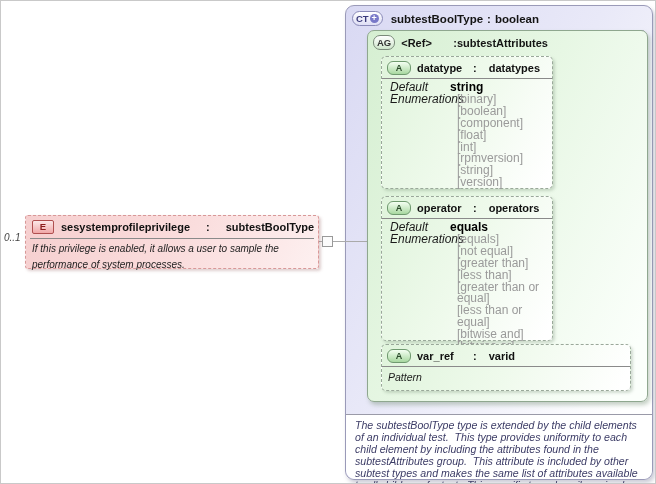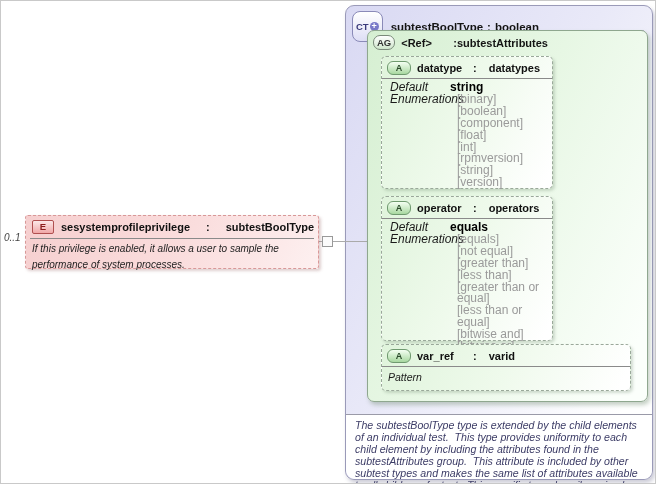--- a/index.html
+++ b/index.html
@@ -5,21 +5,21 @@
   html,body{margin:0;padding:0;background:#fff;font-family:"Liberation Sans",sans-serif;}
   #page{position:relative;width:656px;height:484px;background:#ffffff;border:1px solid #c9c9c9;box-sizing:border-box;overflow:hidden;}
 
   
   .hline,.vline{position:absolute;background:#aaaaaa;z-index:1;}
   .connector-square{position:absolute;left:321px;top:235px;width:9px;height:9px;border:1px solid #999;background:#fbfbfb;z-index:3;}
 
   
   .ct-box{position:absolute;left:344px;top:4px;width:308px;height:475px;border:1px solid #9a9ab8;border-radius:9px;background:linear-gradient(120deg,#d9d9f3 0%,#e9e9f8 45%,#ffffff 88%);box-shadow:2px 3px 4px rgba(110,110,140,.35);box-sizing:border-box;}
   .ct-header{position:absolute;left:6px;top:5px;display:flex;align-items:center;gap:8px;}
-  .ct-badge{display:flex;align-items:center;padding:9px 3px;border:1px solid #8a8ab8;border-radius:8px;background:linear-gradient(180deg,#ffffff,#dedef5);}
+  .ct-badge{display:flex;align-items:center;padding:1px 3px;border:1px solid #8a8ab8;border-radius:8px;background:linear-gradient(180deg,#ffffff,#dedef5);}
   .ct-badge-text{font-size:9.5px;font-weight:bold;color:#3a3a7a;letter-spacing:0;}
   .plus-circle{width:9px;height:9px;border-radius:50%;background:#7878c8;color:#fff;font-size:9px;line-height:8px;text-align:center;font-weight:bold;margin-left:1px;}
   .ct-title{display:flex;gap:4px;font-size:11.5px;font-weight:bold;color:#141414;}
   .ct-underline{position:absolute;left:42px;right:8px;top:24px;height:1px;background:#b8b8cc;}
   .annotation-area{position:absolute;left:0;right:0;top:408px;bottom:0;background:#ffffff;border-top:1px solid #9a9aa8;border-radius:0 0 9px 9px;padding:5px 9px;box-sizing:border-box;}
   .annotation-text{font-size:10.6px;font-style:italic;color:#3c3c66;line-height:11.9px;white-space:pre-wrap;}
 
   
   .ag-box{position:absolute;left:366px;top:29px;width:281px;height:372px;border:1px solid #8fa78f;border-radius:7px;background:linear-gradient(115deg,#d6efd2 0%,#e7f7e4 45%,#fbfffb 92%);box-shadow:2px 3px 4px rgba(90,120,90,.35);box-sizing:border-box;z-index:2;}
   .ag-header{position:absolute;left:5px;top:4px;display:flex;align-items:center;gap:6px;}

